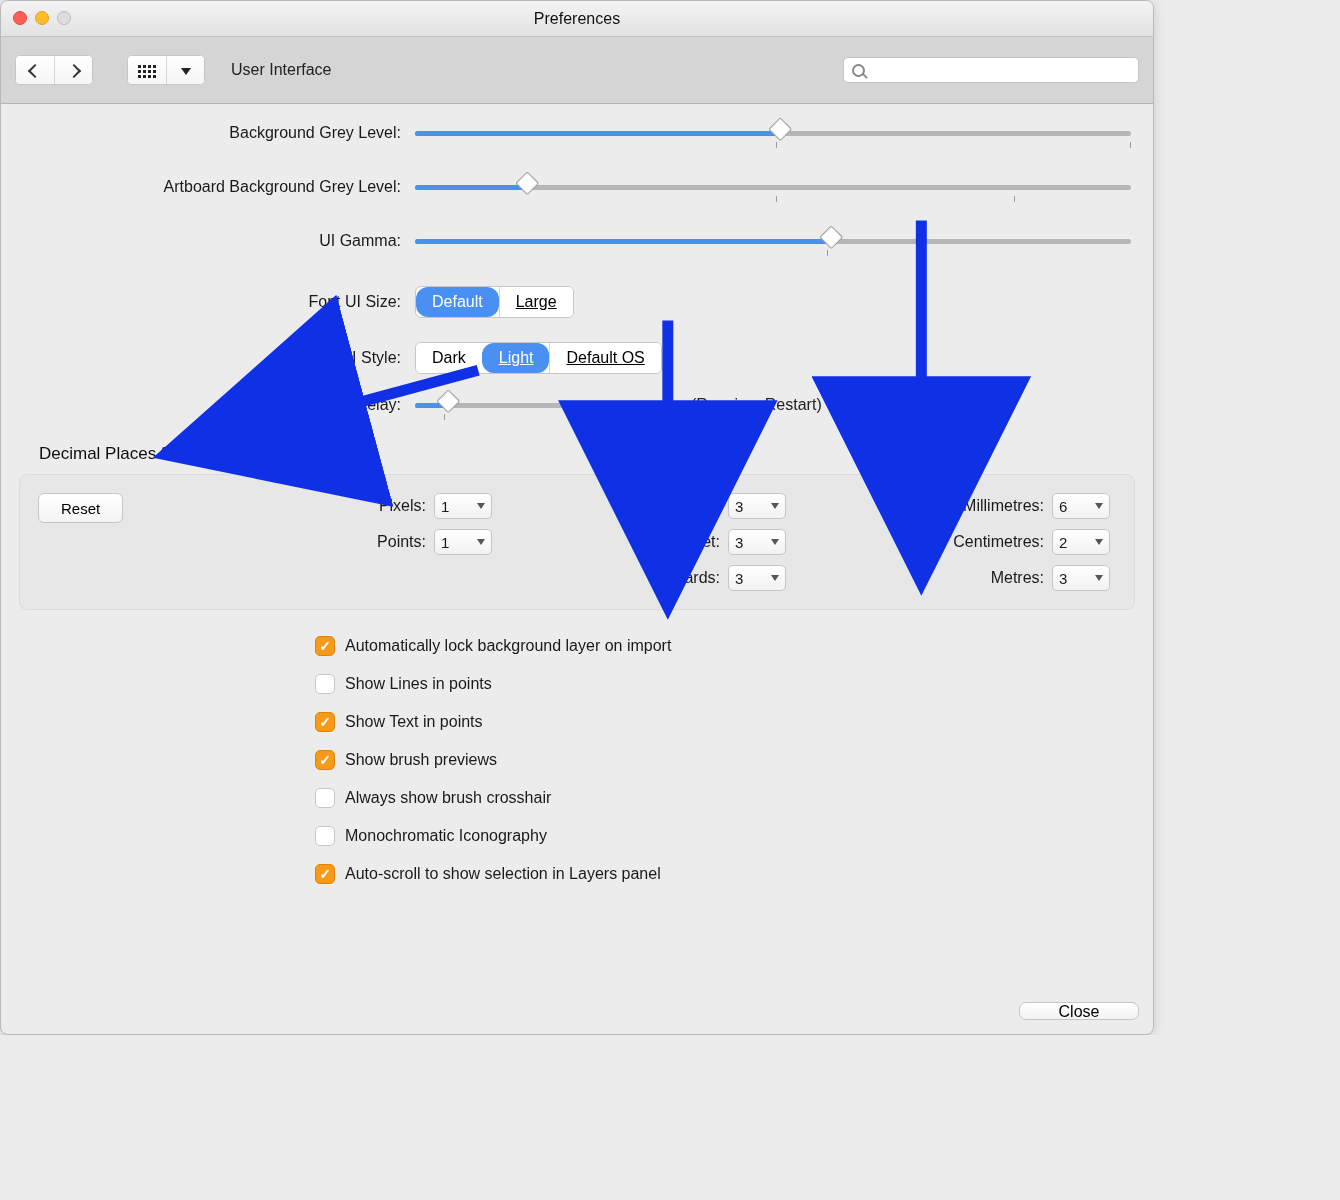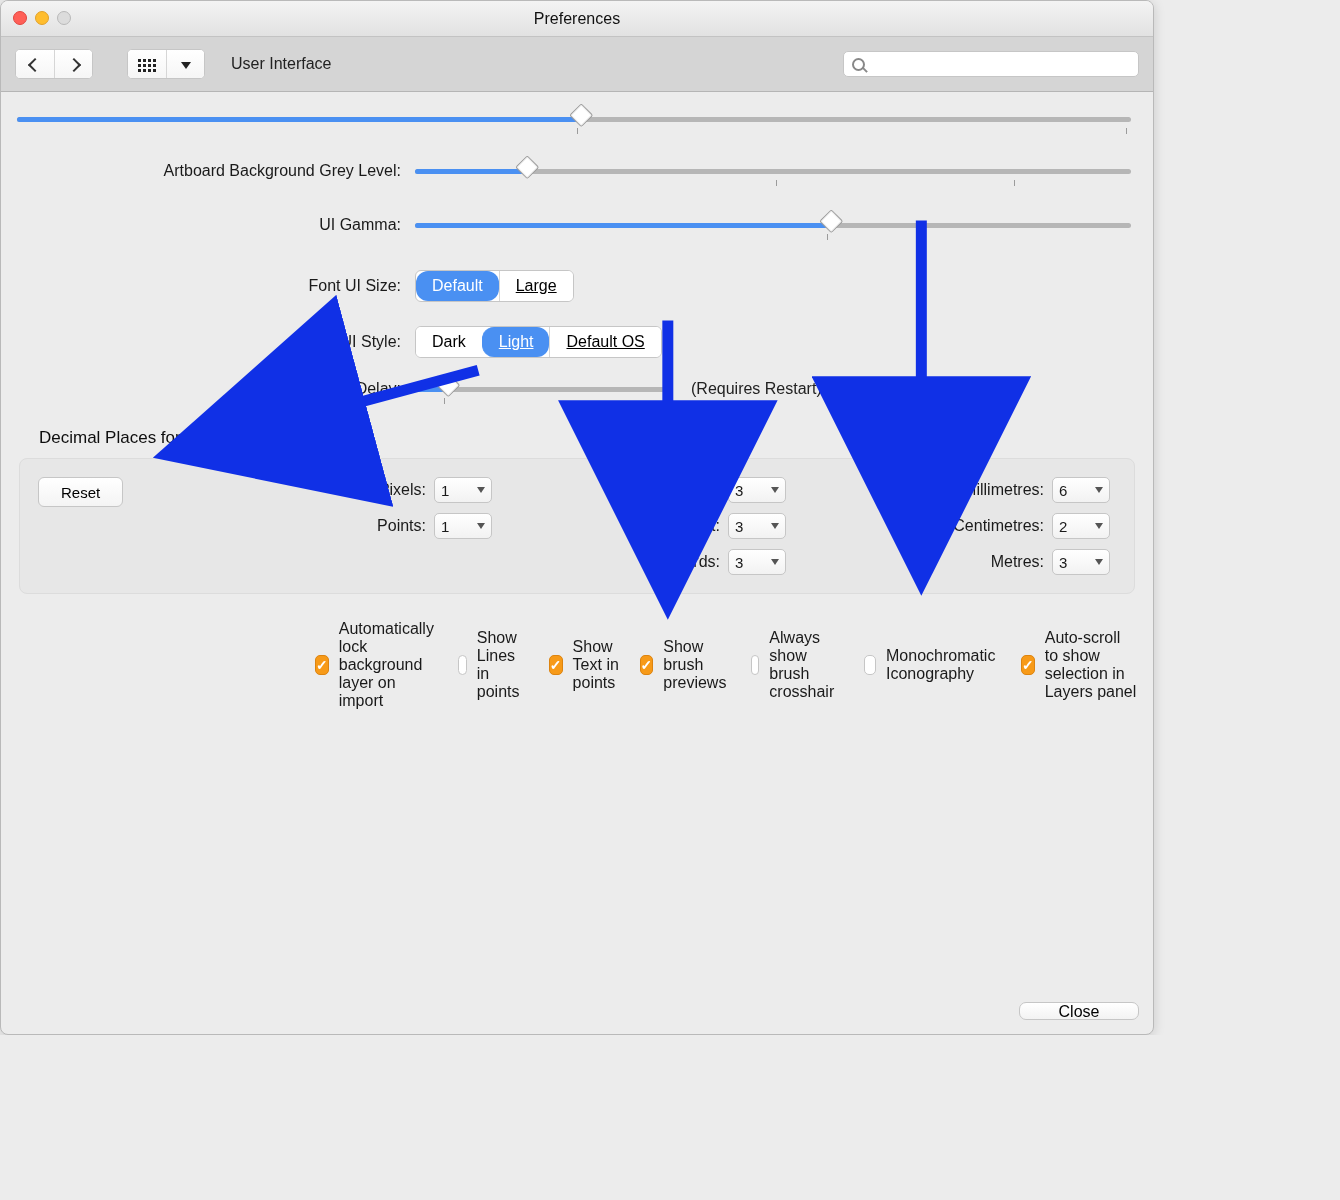--- a/index.html
+++ b/index.html
@@ -11,21 +11,21 @@
   .titlebar { height: 35px; background: linear-gradient(#f3f3f3, #e2e2e2); border-bottom: none; position: relative; }
   .lights { position: absolute; left: 12px; top: 10px; display: flex; gap: 8px; }
   .light { width: 14px; height: 14px; border-radius: 50%; }
   .light.red { background:#ff5f57; border:1px solid #e14640;}
   .light.yellow { background:#ffbd2e; border:1px solid #e1a12b;}
   .light.grey { background:#dcdcdc; border:1px solid #b9b9b9;}
   .title { position:absolute; left:0; right:0; top:9px; text-align:center; font-size:16px; font-weight:500; color:#111;}
   .nav-wrap { position:absolute; left:11px; top:35px; width:103px; height:24px; background:linear-gradient(#fff,#f8f8f8); border:1px solid #c6c6c6; border-radius:0 0 6px 6px; border-top:none; }
 
   
-  .toolbar { height: 56px; background: #d5d5d5; border-top:1px solid #c3c3c3; border-bottom:1px solid #b5b5b5; display:flex; align-items:center; padding:0 14px; gap:12px; position:relative; z-index:1;}
+  .toolbar { height: 68px; background: #d5d5d5; border-top:1px solid #c3c3c3; border-bottom:1px solid #b5b5b5; display:flex; align-items:center; padding:0 14px; gap:12px; position:relative; z-index:1;}
   .nav-btns { display:flex; border:1px solid #c6c6c6; border-radius:5px; background:#fff; height:30px; overflow:hidden; }
   .nav-btn { width:38px; height:30px; display:flex; align-items:center; justify-content:center; background:linear-gradient(#fff,#f5f5f5); border:none;}
   .nav-btn + .nav-btn{ border-left:1px solid #d6d6d6;}
   .view-btns { display:flex; border:1px solid #c6c6c6; border-radius:5px; background:#fff; height:30px; overflow:hidden; margin-left:22px;}
   .view-btn { width:38px; height:30px; display:flex; align-items:center; justify-content:center; background:linear-gradient(#fff,#f5f5f5); border:none;}
   .view-btn + .view-btn{ border-left:1px solid #d6d6d6;}
   .section-name { margin-left:14px; font-size:16px; color:#222;}
   .search { margin-left:auto; width:296px; height:26px; border:1px solid #c6c6c6; border-radius:5px; background:#fff; display:flex; align-items:center; padding:0 8px;}
   .search input { border:none; outline:none; flex:1; font-size:14px; background:transparent;}
 
@@ -54,21 +54,21 @@
   
   .section-title { font-size:17px; color:#0e0e0e; margin:26px 0 10px 22px;}
   .panel { background:#e7e7e7; border:1px solid #dcdcdc; border-radius:8px; padding:18px 18px 18px 18px; margin:0 2px; display:flex; gap:34px; align-items:flex-start;}
   .btn { height:30px; padding:0 22px; border:1px solid #c6c6c6; background:linear-gradient(#ffffff,#f4f4f4); border-radius:6px; font-size:15px;}
   .dp-col { display:flex; flex-direction:column; gap:10px; }
   .dp-row { display:flex; align-items:center; justify-content:flex-end; gap:8px;}
   .dp-label { text-align:right; font-size:16px;}
   .select { width:58px; height:26px; border:1px solid #c6c6c6; border-radius:5px; background:linear-gradient(#fff,#f2f2f2); display:flex; align-items:center; padding:0 6px; justify-content:space-between; font-size:15px;}
 
   
-  .checks { margin:26px 0 0 298px; display:flex; gap:18px;}
+  .checks { margin:26px 0 0 298px; display:flex; flex-direction:column; gap:18px;}
   .check-row { display:flex; align-items:center; gap:10px; font-size:16px;}
   .cb { width:20px; height:20px; border-radius:5px; border:1px solid #c6c6c6; background:#fff; display:flex; align-items:center; justify-content:center;}
   .cb.on { background:#f79a18; border-color:#dd8410;}
   .cb.on::after{ content:"\2713"; color:#fff; font-weight:bold; font-size:14px;}
 
   
   .footer { position:absolute; right:14px; bottom:14px;}
   .close-btn { width:120px; height:18px; border:1px solid #c6c6c6; border-radius:7px; background:linear-gradient(#ffffff,#f3f3f3); font-size:16px;}
 
   
@@ -131,20 +131,21 @@
     <div class="section-name">User Interface</div>
     <div class="search">
       <span class="mag"></span>
       <input type="text" style="">
     </div>
   </div>
 
   <div class="content">
 
     <div class="row">
+      <div class="row-label">Background Grey Level:</div>
       <div class="row-body">
         <div class="slider">
           <div class="track"></div>
             <div class="fill" style="width:50%"></div>
           <div class="thumb" style="left:50%"></div>
           <div class="tick" style="left:50%"></div>
             <div class="tick" style="left:99%"></div>
         </div>
       </div>
     </div>

